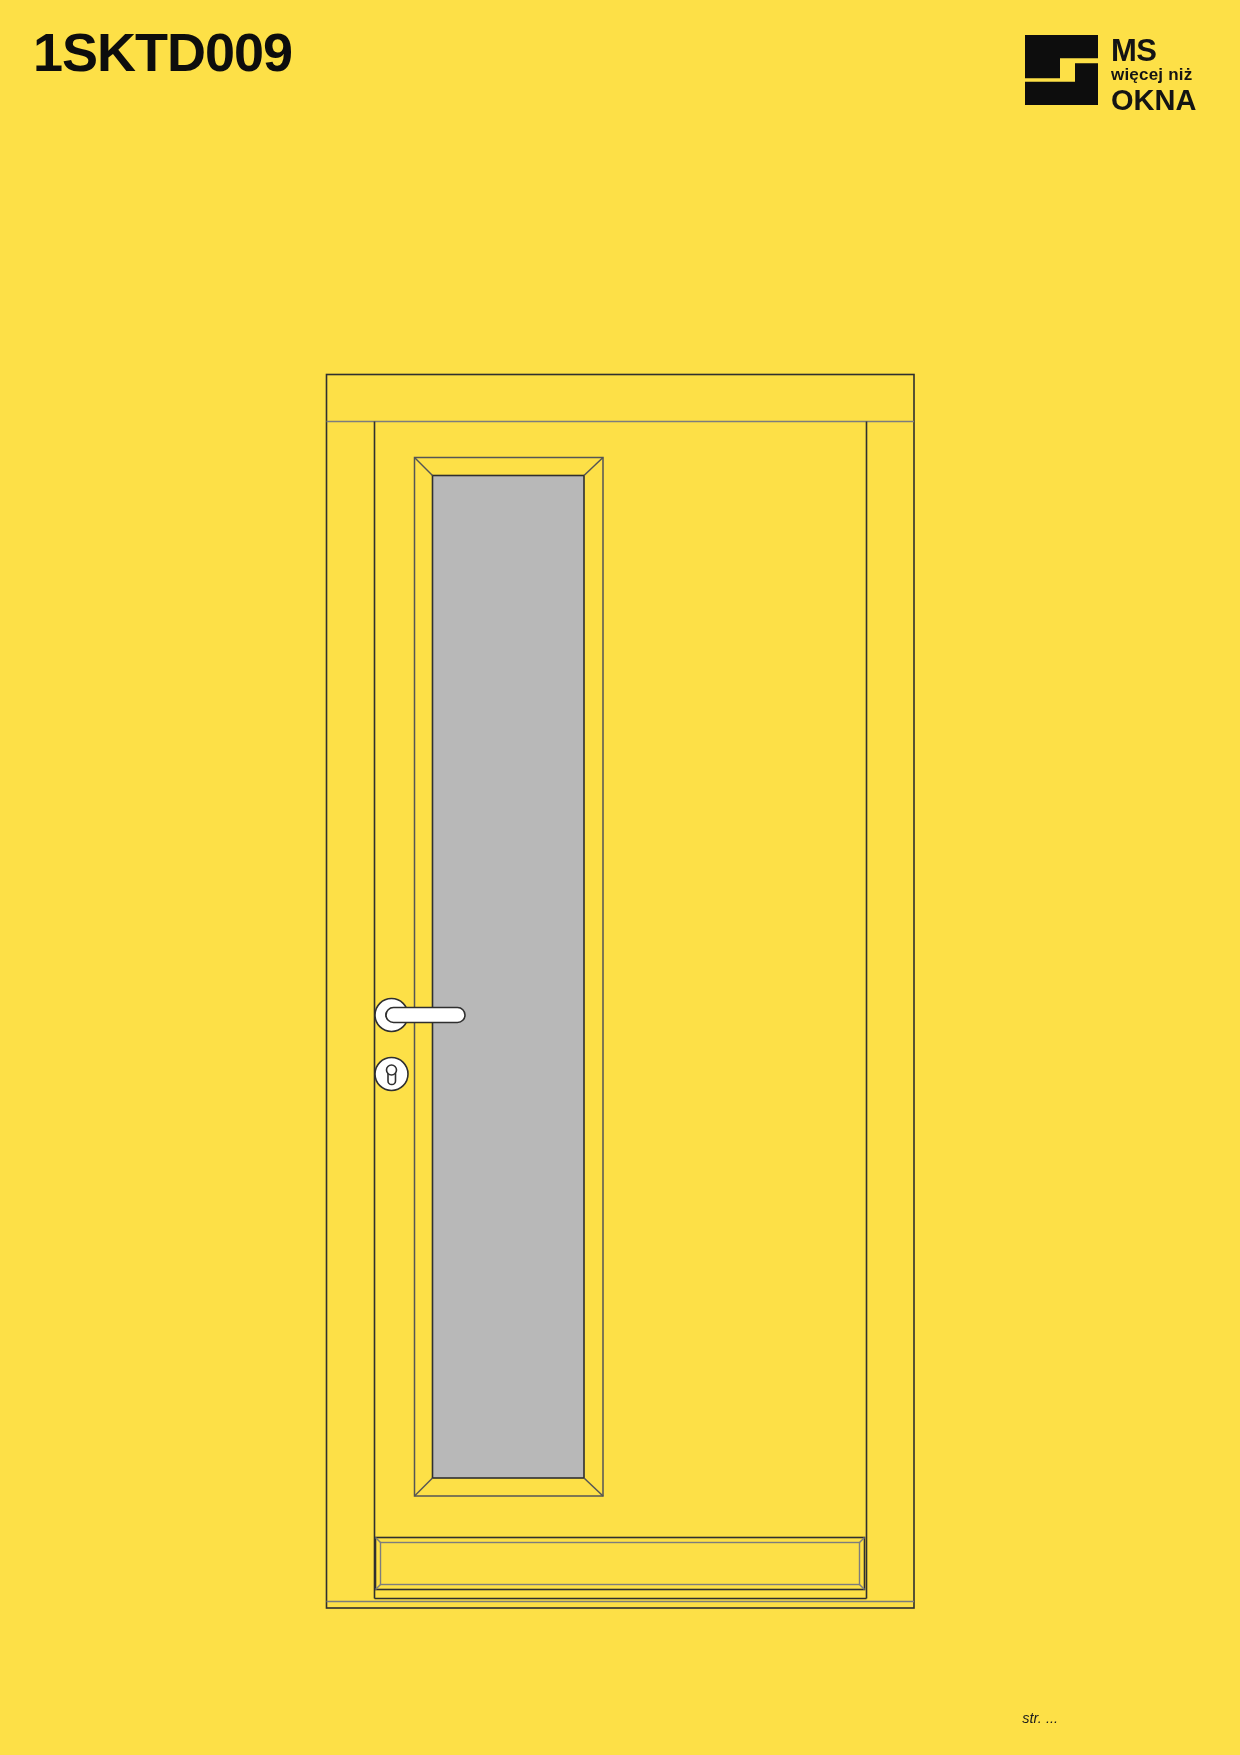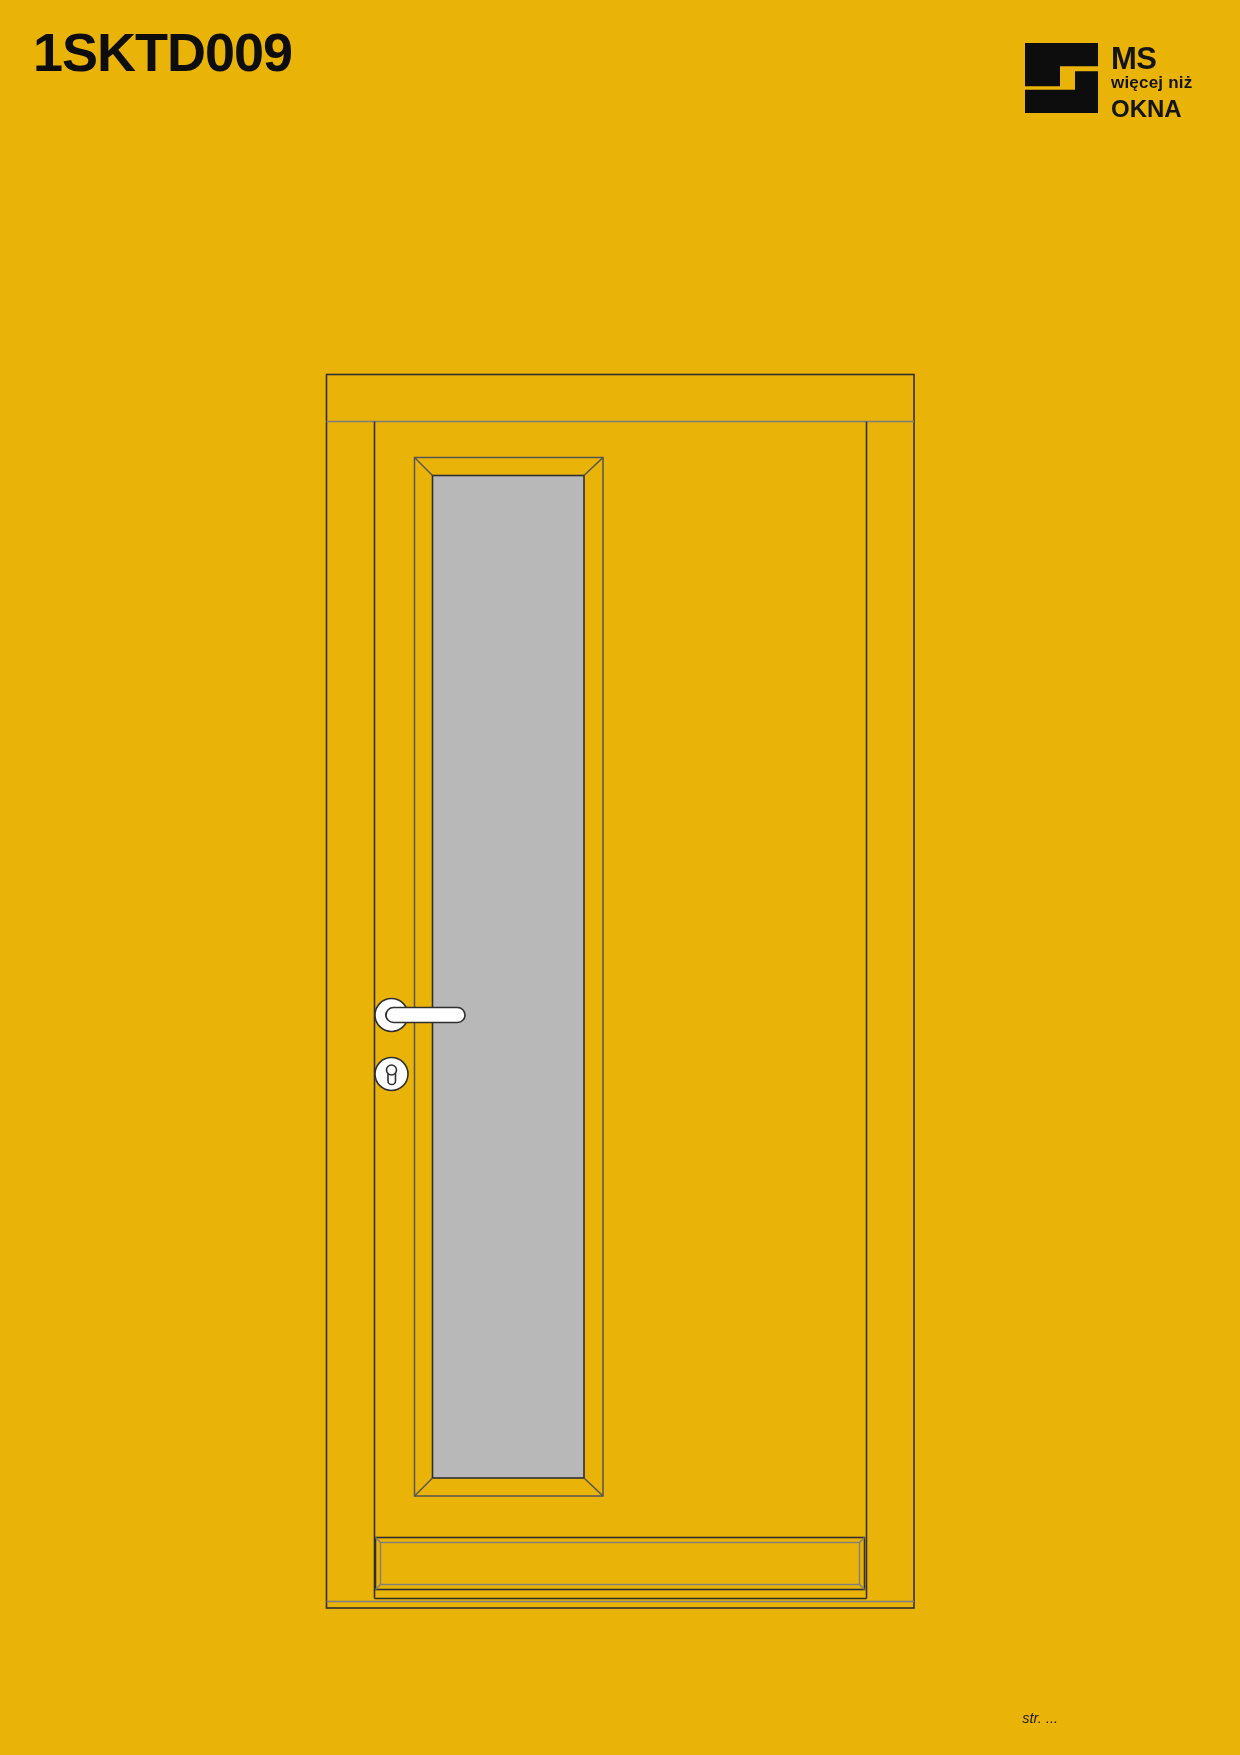--- a/index.html
+++ b/index.html
@@ -11,35 +11,35 @@
   }
   *{box-sizing:border-box;margin:0;padding:0;}
   html,body{background:#ffffff;}
   body{
     width:1240px;height:1755px;
     position:relative;
     overflow:hidden;
     font-family:"Liberation Sans", sans-serif;
     color:var(--ink);
   }
-  .page{position:absolute;inset:0;background:#eab308;}
+  .page{position:absolute;inset:0;background:#fde047;}
 
   
   .page-title{
     position:absolute;left:33px;top:24px;
     font-size:54px;font-weight:bold;line-height:1.05;
     letter-spacing:-1px;color:#0d0d0d;
   }
-  .logo{position:absolute;left:1025px;top:35px;display:flex;gap:13px;margin-top:8px;}
+  .logo{position:absolute;left:1025px;top:35px;display:flex;gap:13px;}
   .logo-mark{width:73px;height:70px;display:block;}
   .logo-mark path{fill:#0d0d0d;}
   .logo-text{display:flex;flex-direction:column;justify-content:flex-start;padding-top:1px;}
   .logo-l1{font-size:31px;font-weight:bold;line-height:29px;letter-spacing:-0.5px;color:#141414;}
   .logo-l2{font-size:17px;font-weight:bold;line-height:20px;letter-spacing:0.2px;color:#141414;}
-  .logo-l3{font-size:24px;font-weight:bold;line-height:31px;letter-spacing:0px;color:#141414;}
+  .logo-l3{font-size:29px;font-weight:bold;line-height:31px;letter-spacing:0px;color:#141414;text-align:center;}
 
   
   .drawing{position:absolute;left:0;top:0;width:1240px;height:1755px;}
   .ln-dark{stroke:var(--line);stroke-width:1.6;fill:none;}
   .ln-mid{stroke:var(--line-mid);stroke-width:1.5;fill:none;}
   .ln-light{stroke:var(--line-light);stroke-width:1.4;fill:none;}
   .fill-white{fill:#ffffff;}
   .glass{fill:var(--glass);stroke:var(--line);stroke-width:1.6;}
 
   

